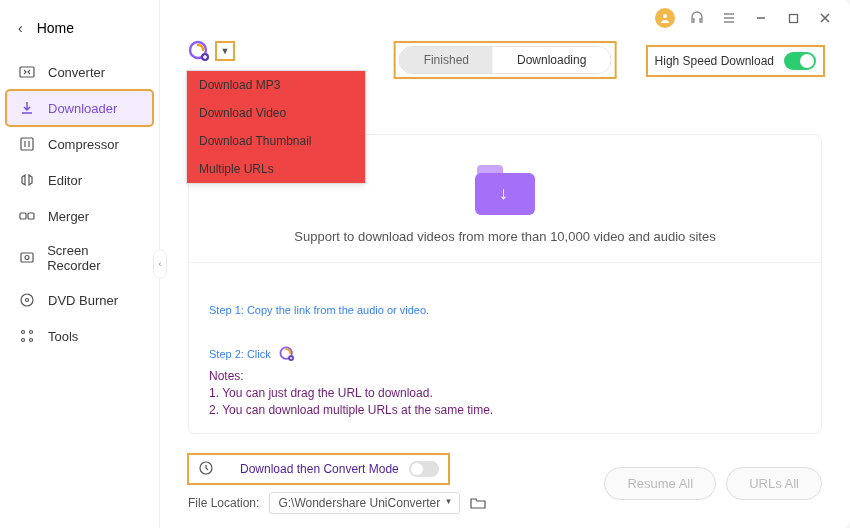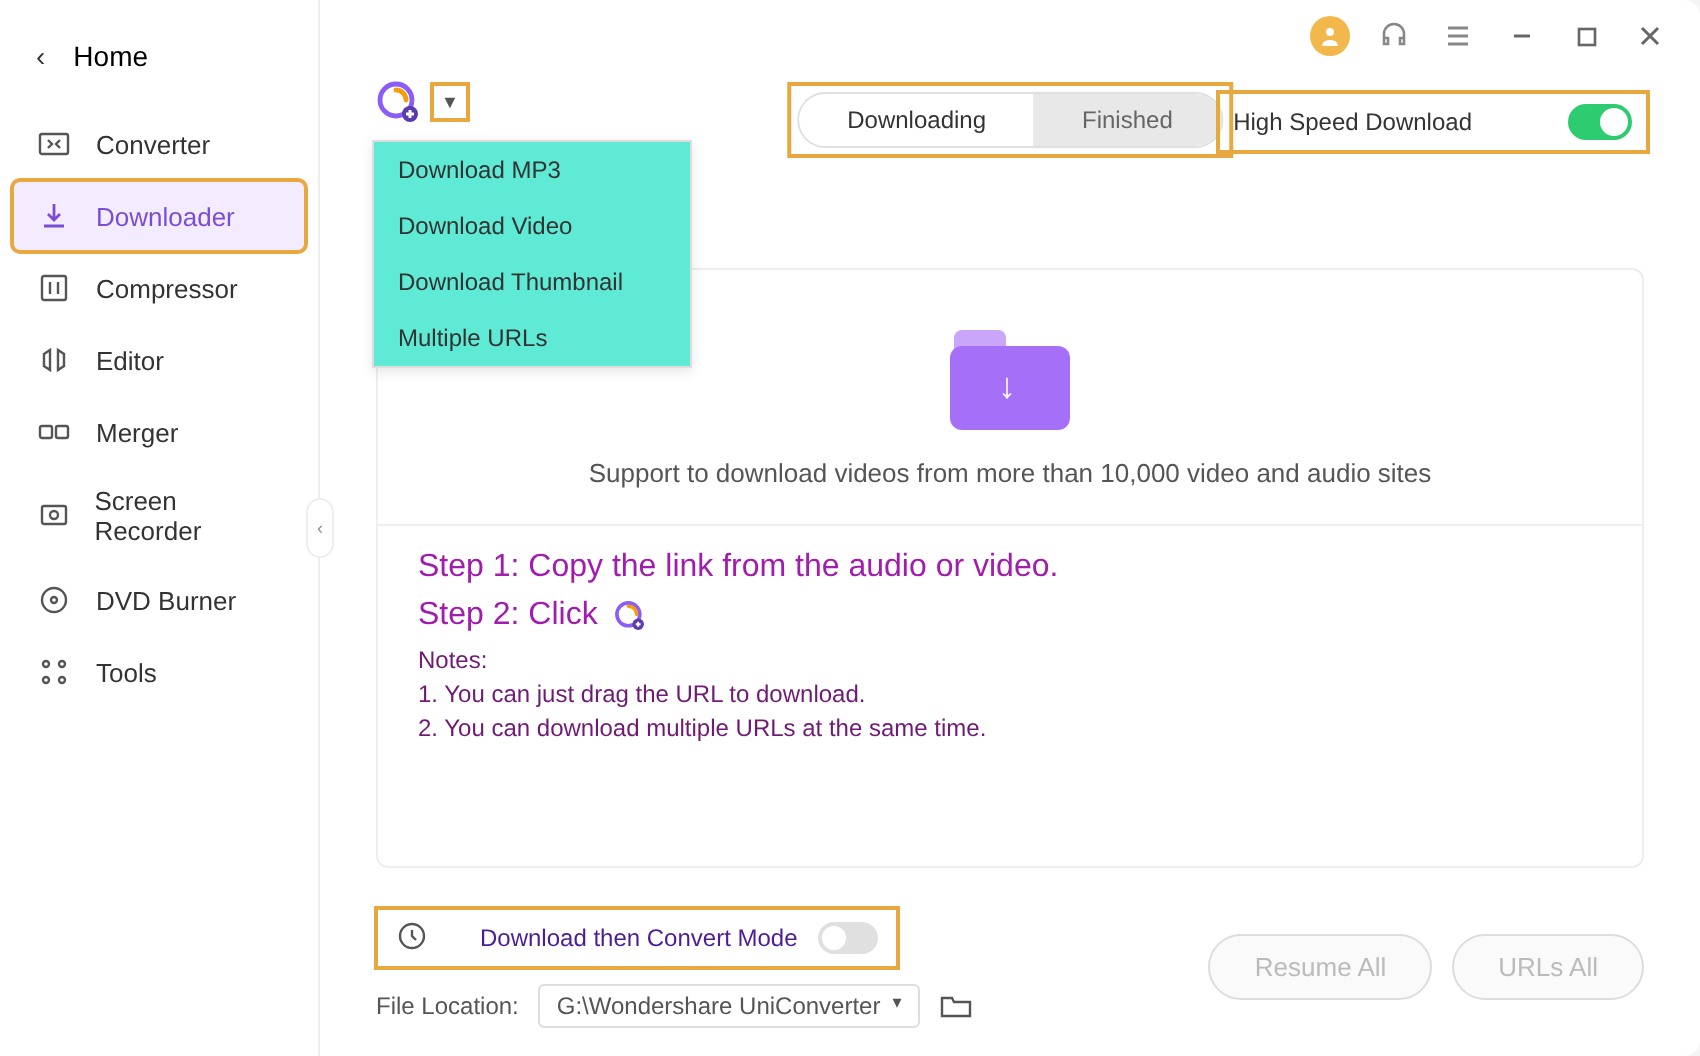--- a/index.html
+++ b/index.html
@@ -14,38 +14,38 @@
 .sidebar-item.active { background: #f3ecff; color: #7b4dd6; font-weight: 500; border-radius: 4px; margin: 0 6px; padding-left: 12px; }
 .sidebar-item.active .icon { color: #7b4dd6; }
 .highlight-orange { outline: 2px solid #e8a83f; outline-offset: -1px; }
 .main { flex: 1; display: flex; flex-direction: column; position: relative; }
 .titlebar { display: flex; justify-content: flex-end; align-items: center; padding: 6px 12px; height: 36px; }
 .titlebar .tb-icon { width: 26px; height: 26px; display: inline-flex; align-items: center; justify-content: center; margin-left: 6px; color: #666; cursor: pointer; }
 .titlebar .avatar { width: 20px; height: 20px; border-radius: 50%; background: #f2b84b; display: inline-flex; align-items: center; justify-content: center; }
 .toolbar { display: flex; align-items: center; padding: 4px 28px 10px 28px; }
 .add-icon { width: 22px; height: 22px; display: inline-flex; align-items: center; justify-content: center; }
 .dropdown-caret { width: 18px; height: 18px; border: 1px solid #ddd; margin-left: 6px; display: inline-flex; align-items: center; justify-content: center; cursor: pointer; font-size: 9px; color: #555; }
-.dropdown-menu { position: absolute; left: 26px; top: 70px; width: 160px; background: #5eead4; border: 1px solid #ddd; box-shadow: 0 2px 6px rgba(0,0,0,.1); z-index: 20; }
+.dropdown-menu { position: absolute; left: 26px; top: 70px; width: 180px; background: #ef4444; border: 1px solid #ddd; box-shadow: 0 2px 6px rgba(0,0,0,.1); z-index: 20; }
 .dropdown-menu .item { padding: 7px 12px; font-size: 12px; color: #333; cursor: pointer; }
 .tabs-container { position: absolute; left: 50%; transform: translateX(-50%); top: 42px; }
 .tabs { display: flex; border-radius: 18px; overflow: hidden; border: 1px solid #e0e0e0; }
 .tab { padding: 6px 24px; font-size: 12px; cursor: pointer; background: #e8e8e8; color: #666; }
 .tab.active { background: #fff; color: #333; font-weight: 500; }
-.hsd { position: absolute; right: 26px; top: 46px; display: flex; align-items: center; font-size: 12px; color: #333; padding: 6px 8px; gap: 38px; }
+.hsd { position: absolute; right: 26px; top: 46px; display: flex; align-items: center; font-size: 12px; color: #333; padding: 6px 8px; }
 .toggle { width: 32px; height: 18px; border-radius: 10px; background: #2ecc71; position: relative; margin-left: 10px; cursor: pointer; }
 .toggle .knob { width: 14px; height: 14px; border-radius: 50%; background: #fff; position: absolute; top: 2px; right: 2px; }
 .content { flex: 1; padding: 0 28px 8px 28px; overflow: hidden; }
 .content-inner { border: 1px solid #eee; border-radius: 6px; height: 300px; display: flex; flex-direction: column; align-items: center; padding: 24px 0 8px 0; margin-top: 62px; }
 .folder-icon { width: 68px; height: 56px; position: relative; margin-bottom: 14px; }
 .folder-body { position: absolute; width: 60px; height: 42px; background: #a56ff8; border-radius: 6px; bottom: 0; left: 4px; }
 .folder-tab { position: absolute; width: 26px; height: 10px; background: #c9a5fb; border-radius: 4px 4px 0 0; top: 6px; left: 6px; }
 .folder-arrow { position: absolute; color: #fff; font-size: 18px; left: 28px; top: 24px; }
 .support-text { font-size: 13px; color: #555; margin-bottom: 18px; }
 .steps { align-self: stretch; padding: 12px 20px 0 20px; border-top: 1px solid #eee; }
-.step { font-size: 16px; color: #a21caf; margin-bottom: 6px; display: flex; align-items: center; }
+.step { font-size: 11px; color: #3b82f6; margin-bottom: 6px; display: flex; align-items: center; margin-top: 29px; }
 .step .mini-icon { display: inline-flex; width: 18px; height: 18px; margin: 0 7px; align-items: center; justify-content: center; }
 .notes { font-size: 12px; color: #701a75; margin-top: 6px; }
 .notes div { margin-bottom: 3px; }
 .footer { padding: 6px 28px 14px 28px; }
 .footer-row1 { display: flex; align-items: center; margin-bottom: 8px; }
 .convert-mode { display: flex; align-items: center; padding: 6px 10px; }
 .convert-mode .clock-icon { width: 18px; height: 18px; margin-right: 24px; display: inline-flex; }
 .convert-mode-label { font-size: 12px; color: #4c1d95; margin-right: 10px; }
 .toggle-off { width: 30px; height: 16px; border-radius: 9px; background: #e0e0e0; position: relative; cursor: pointer; }
 .toggle-off .knob { width: 12px; height: 12px; border-radius: 50%; background: #fff; position: absolute; top: 2px; left: 2px; }
@@ -196,22 +196,22 @@
 
     <div class="dropdown-menu">
       <div class="item">Download MP3</div>
       <div class="item">Download Video</div>
       <div class="item">Download Thumbnail</div>
       <div class="item">Multiple URLs</div>
     </div>
 
     <div class="tabs-container highlight-orange" style="padding:4px;">
       <div class="tabs">
+        <div class="tab">Finished</div>
         <div class="tab active">Downloading</div>
-        <div class="tab">Finished</div>
       </div>
     </div>
 
     <div class="hsd highlight-orange">
       <span>High Speed Download</span>
       <div class="toggle">
           <div class="knob"></div>
         </div>
     </div>
 

